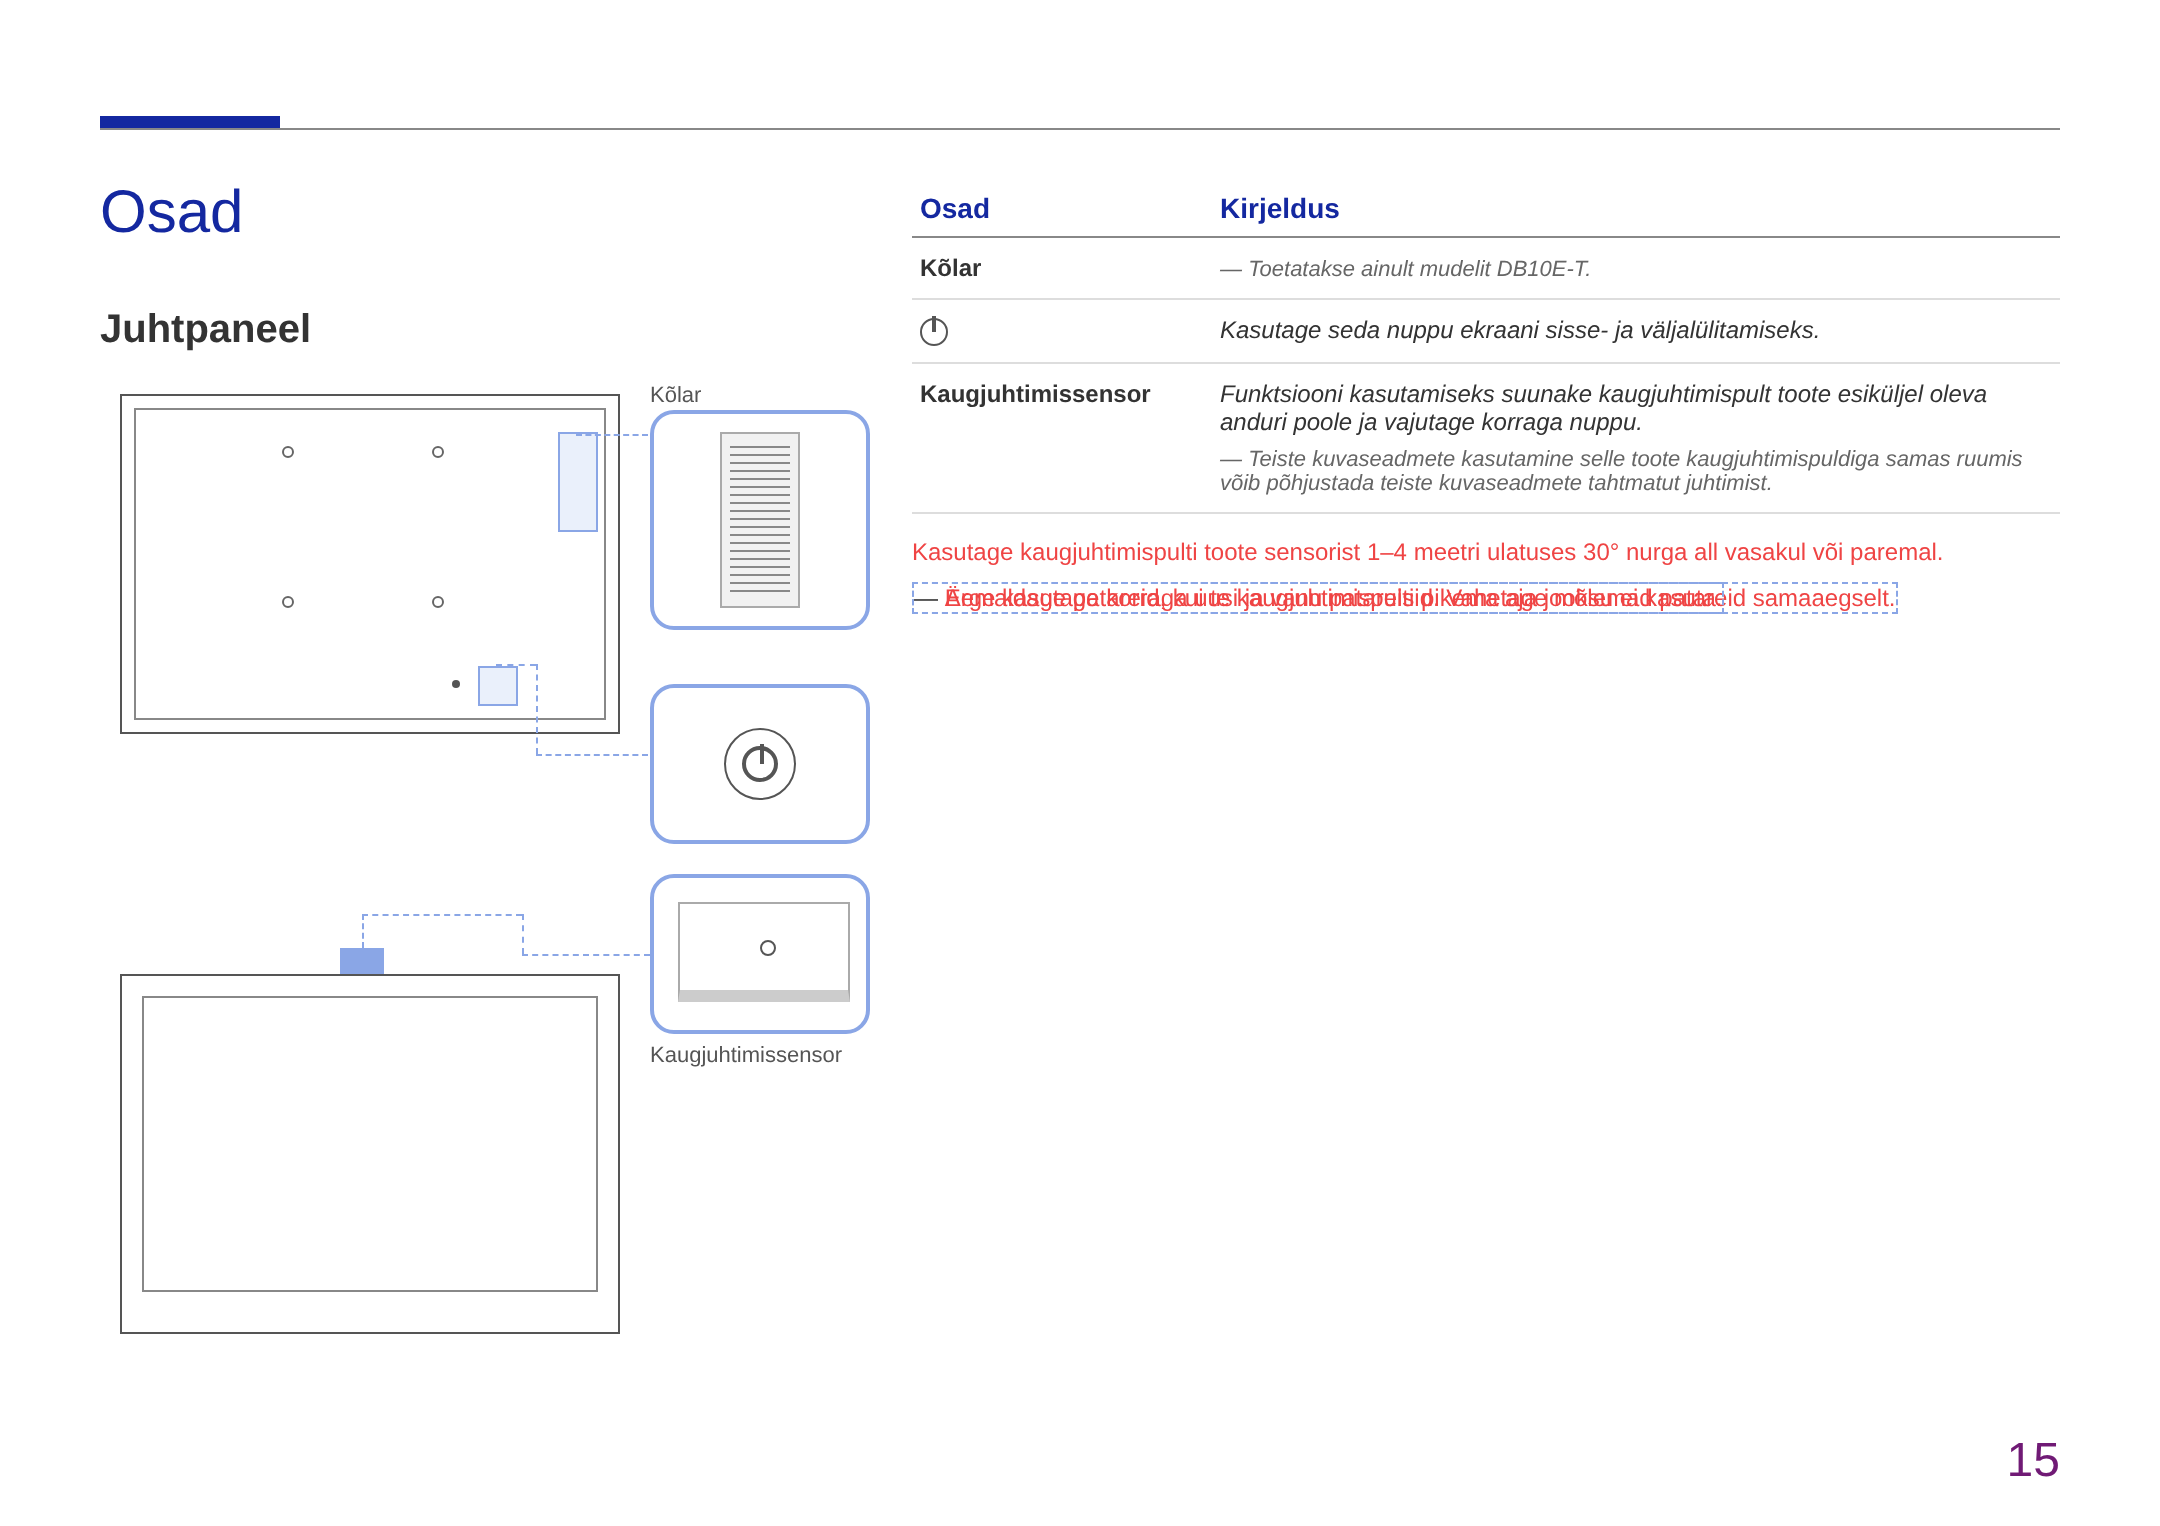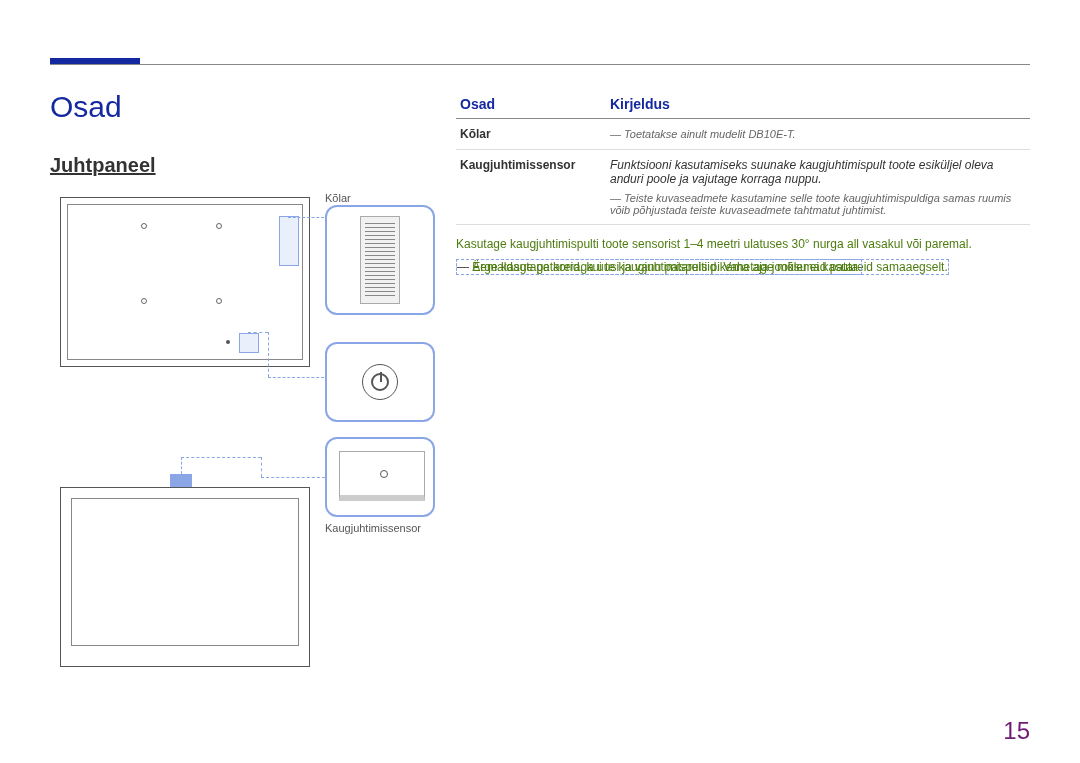--- a/index.html
+++ b/index.html
@@ -43,21 +43,20 @@
     color: #1428a0;
     font-size: 30px;
     font-weight: 400;
     margin-bottom: 30px;
   }
   h2.juht {
     color: #333;
     font-size: 20px;
     font-weight: 600;
     margin-bottom: 10px;
-    text-decoration: underline;
   }
   
   .diagram-group {
     position: relative;
     width: 390px;
     height: 530px;
   }
   .device-back {
     position: absolute;
     left: 10px;
@@ -127,21 +126,21 @@
   .note-line::before{content:"― ";color:#555;}
   .tbl{width:100%;border-collapse:collapse;font-size:12px;}
   .tbl th{color:#1428a0;font-weight:600;text-align:left;padding:6px 4px;border-bottom:1px solid #888;font-size:14px;}
   .tbl td{padding:8px 4px;border-bottom:1px solid #ddd;vertical-align:top;}
   .tbl td.part{font-weight:600;color:#333;width:150px;}
   .tbl td.desc{color:#333;font-style:italic;}
   .subnote{color:#666;font-size:11px;margin-top:6px;}
   .subnote::before{content:"― ";}
   .pwr-icon-inline{display:inline-block;width:14px;height:14px;border:1.2px solid #555;border-radius:50%;position:relative;vertical-align:middle;}
   .pwr-icon-inline::after{content:"";position:absolute;left:5px;top:-2px;width:1.5px;height:8px;background:#555;}
-  .footer-lines{margin-top:12px;font-size:12px;color:#4d7c0f;}
+  .footer-lines{margin-top:12px;font-size:12px;color:#ef4444;}
   .footer-lines p{margin:4px 0;}
   .footer-lines p.dash::before{content:"― ";color:#555;}
   .page-num{
     position:absolute; right:50px; bottom:18px; font-size:24px; color:#701a75; font-weight:300;
   }
 </style>
 </head>
 <body>
 
 <div class="top-rule"></div>
@@ -203,20 +202,26 @@
         </tr>
       </thead>
       <tbody>
         <tr>
           <td class="part">Kõlar</td>
           <td class="desc">
             <span class="subnote" style="margin:0">Toetatakse ainult mudelit DB10E-T.</span>
           </td>
         </tr>
         <tr>
+          <td class="part">
+            <span class="pwr-icon-inline"></span>
+          </td>
+          <td class="desc">Kasutage seda nuppu ekraani sisse- ja väljalülitamiseks.</td>
+        </tr>
+        <tr>
           <td class="part">Kaugjuhtimissensor</td>
           <td class="desc">
             <span>Funktsiooni kasutamiseks suunake kaugjuhtimispult toote esiküljel oleva anduri poole ja vajutage korraga nuppu.</span>
             <div class="subnote">Teiste kuvaseadmete kasutamine selle toote kaugjuhtimispuldiga samas ruumis võib põhjustada teiste kuvaseadmete tahtmatut juhtimist.</div>
           </td>
         </tr>
       </tbody>
     </table>
 
     <div class="footer-lines">

